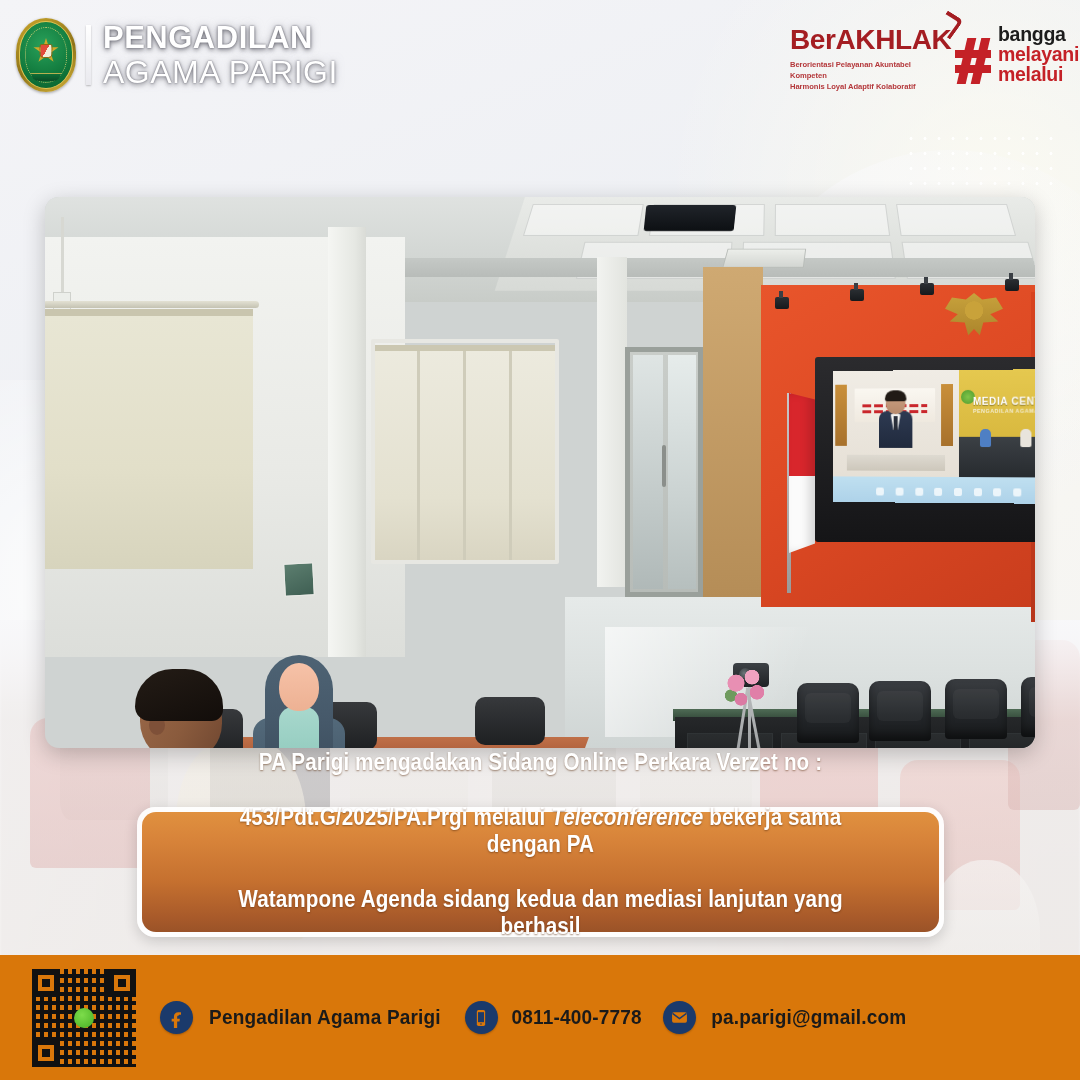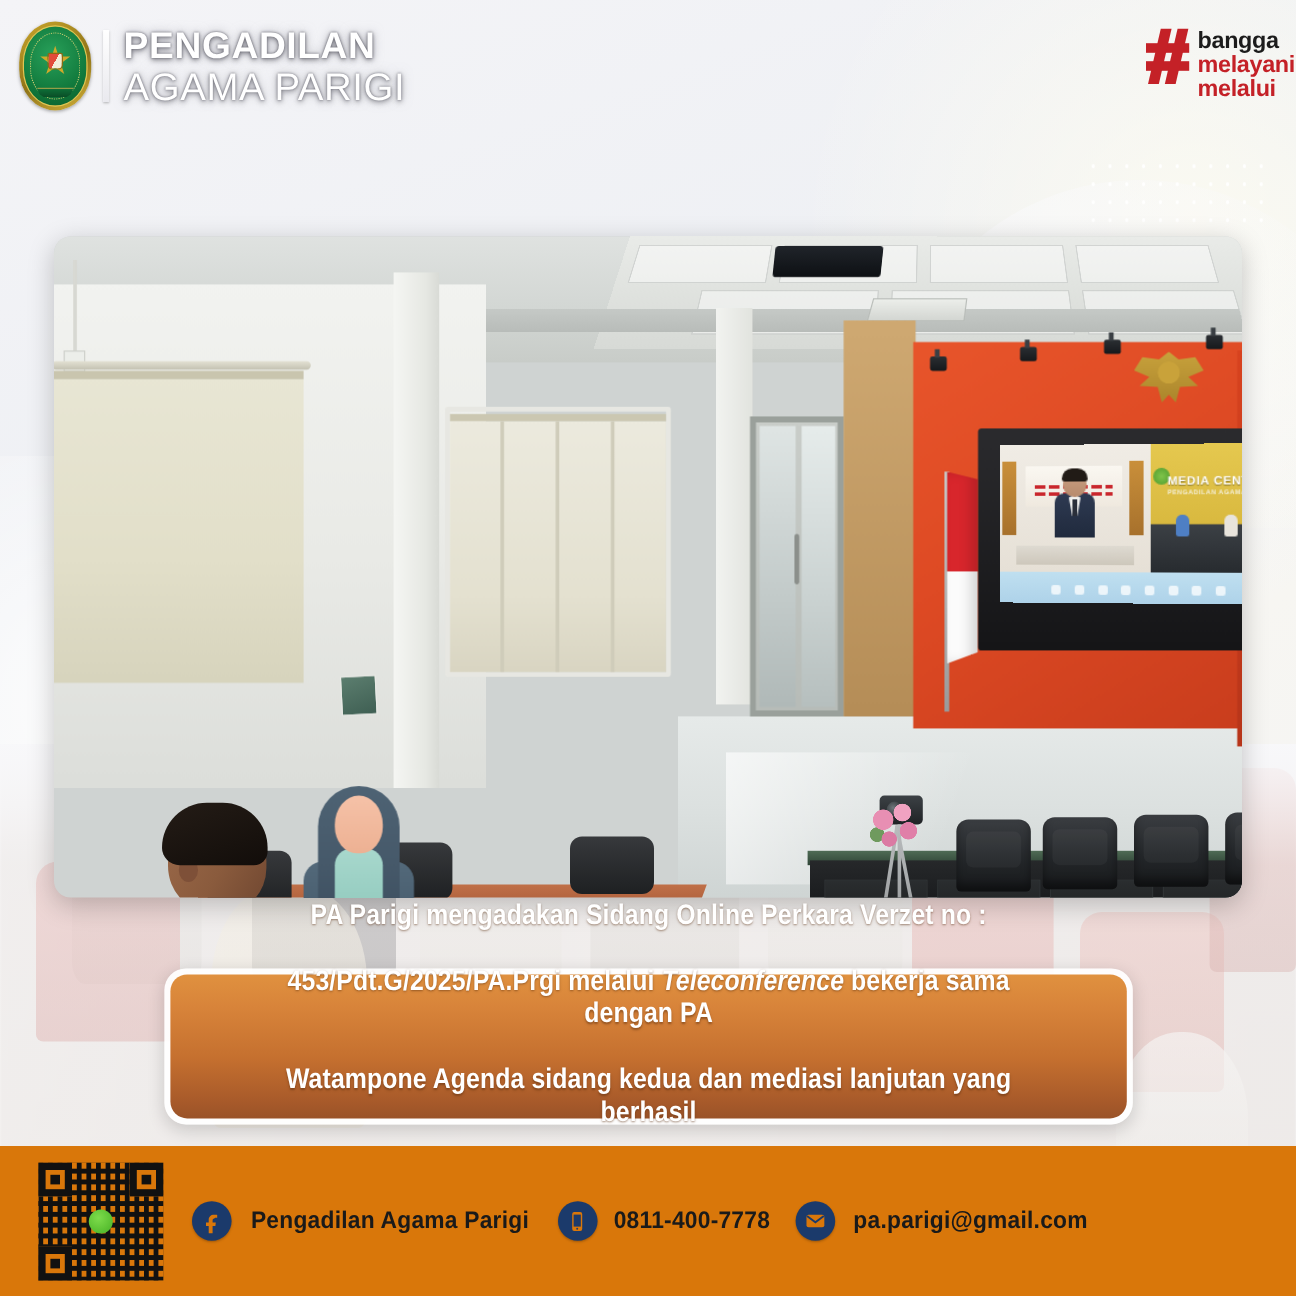--- a/index.html
+++ b/index.html
@@ -140,21 +140,21 @@
     border-radius:0 6px 0 0;
   }
   .ba-sub {
     margin-top:5px; font-size:7.6px; font-weight:bold; line-height:1.45;
     color:#b4383b; letter-spacing:-.05px;
   }
 
   
   .bangga {
     position:absolute; left:955px; top:24px;
-    display:flex; align-items:flex-start; gap:7px;
+    display:flex; align-items:flex-end; gap:7px;
   }
   .hash-mark {
     position:relative; width:36px; height:46px; flex:0 0 auto;
   }
   .hash-mark i {
     position:absolute; background:#c42127; display:block;
   }
   .hm-v1 { left:7px;  top:0;  width:9px; height:46px; transform:skewX(-13deg); }
   .hm-v2 { left:21px; top:0;  width:9px; height:46px; transform:skewX(-13deg); }
   .hm-h1 { left:0;  top:12px; width:36px; height:8px; }
@@ -642,20 +642,28 @@
         <div class="ce-base"></div>
       </div>
     </div>
     <div class="brand-rule"></div>
     <div class="brand-words">
       <div class="brand-line1">PENGADILAN</div>
       <div class="brand-line2">AGAMA PARIGI</div>
     </div>
   </div>
 
+  <div class="berakhlak">
+    <div class="ba-word">BerAKHLAK</div>
+    <div class="ba-swoosh"></div>
+    <div class="ba-sub">
+      <div>Berorientasi Pelayanan Akuntabel Kompeten</div>
+      <div>Harmonis Loyal Adaptif Kolaboratif</div>
+    </div>
+  </div>
 
   <div class="bangga">
     <div class="hash-mark">
       <i class="hm-h1"></i>
         <i class="hm-h2"></i>
         <i class="hm-v1"></i>
         <i class="hm-v2"></i>
     </div>
     <div class="bangga-words">
       <div class="bw1">bangga</div>

